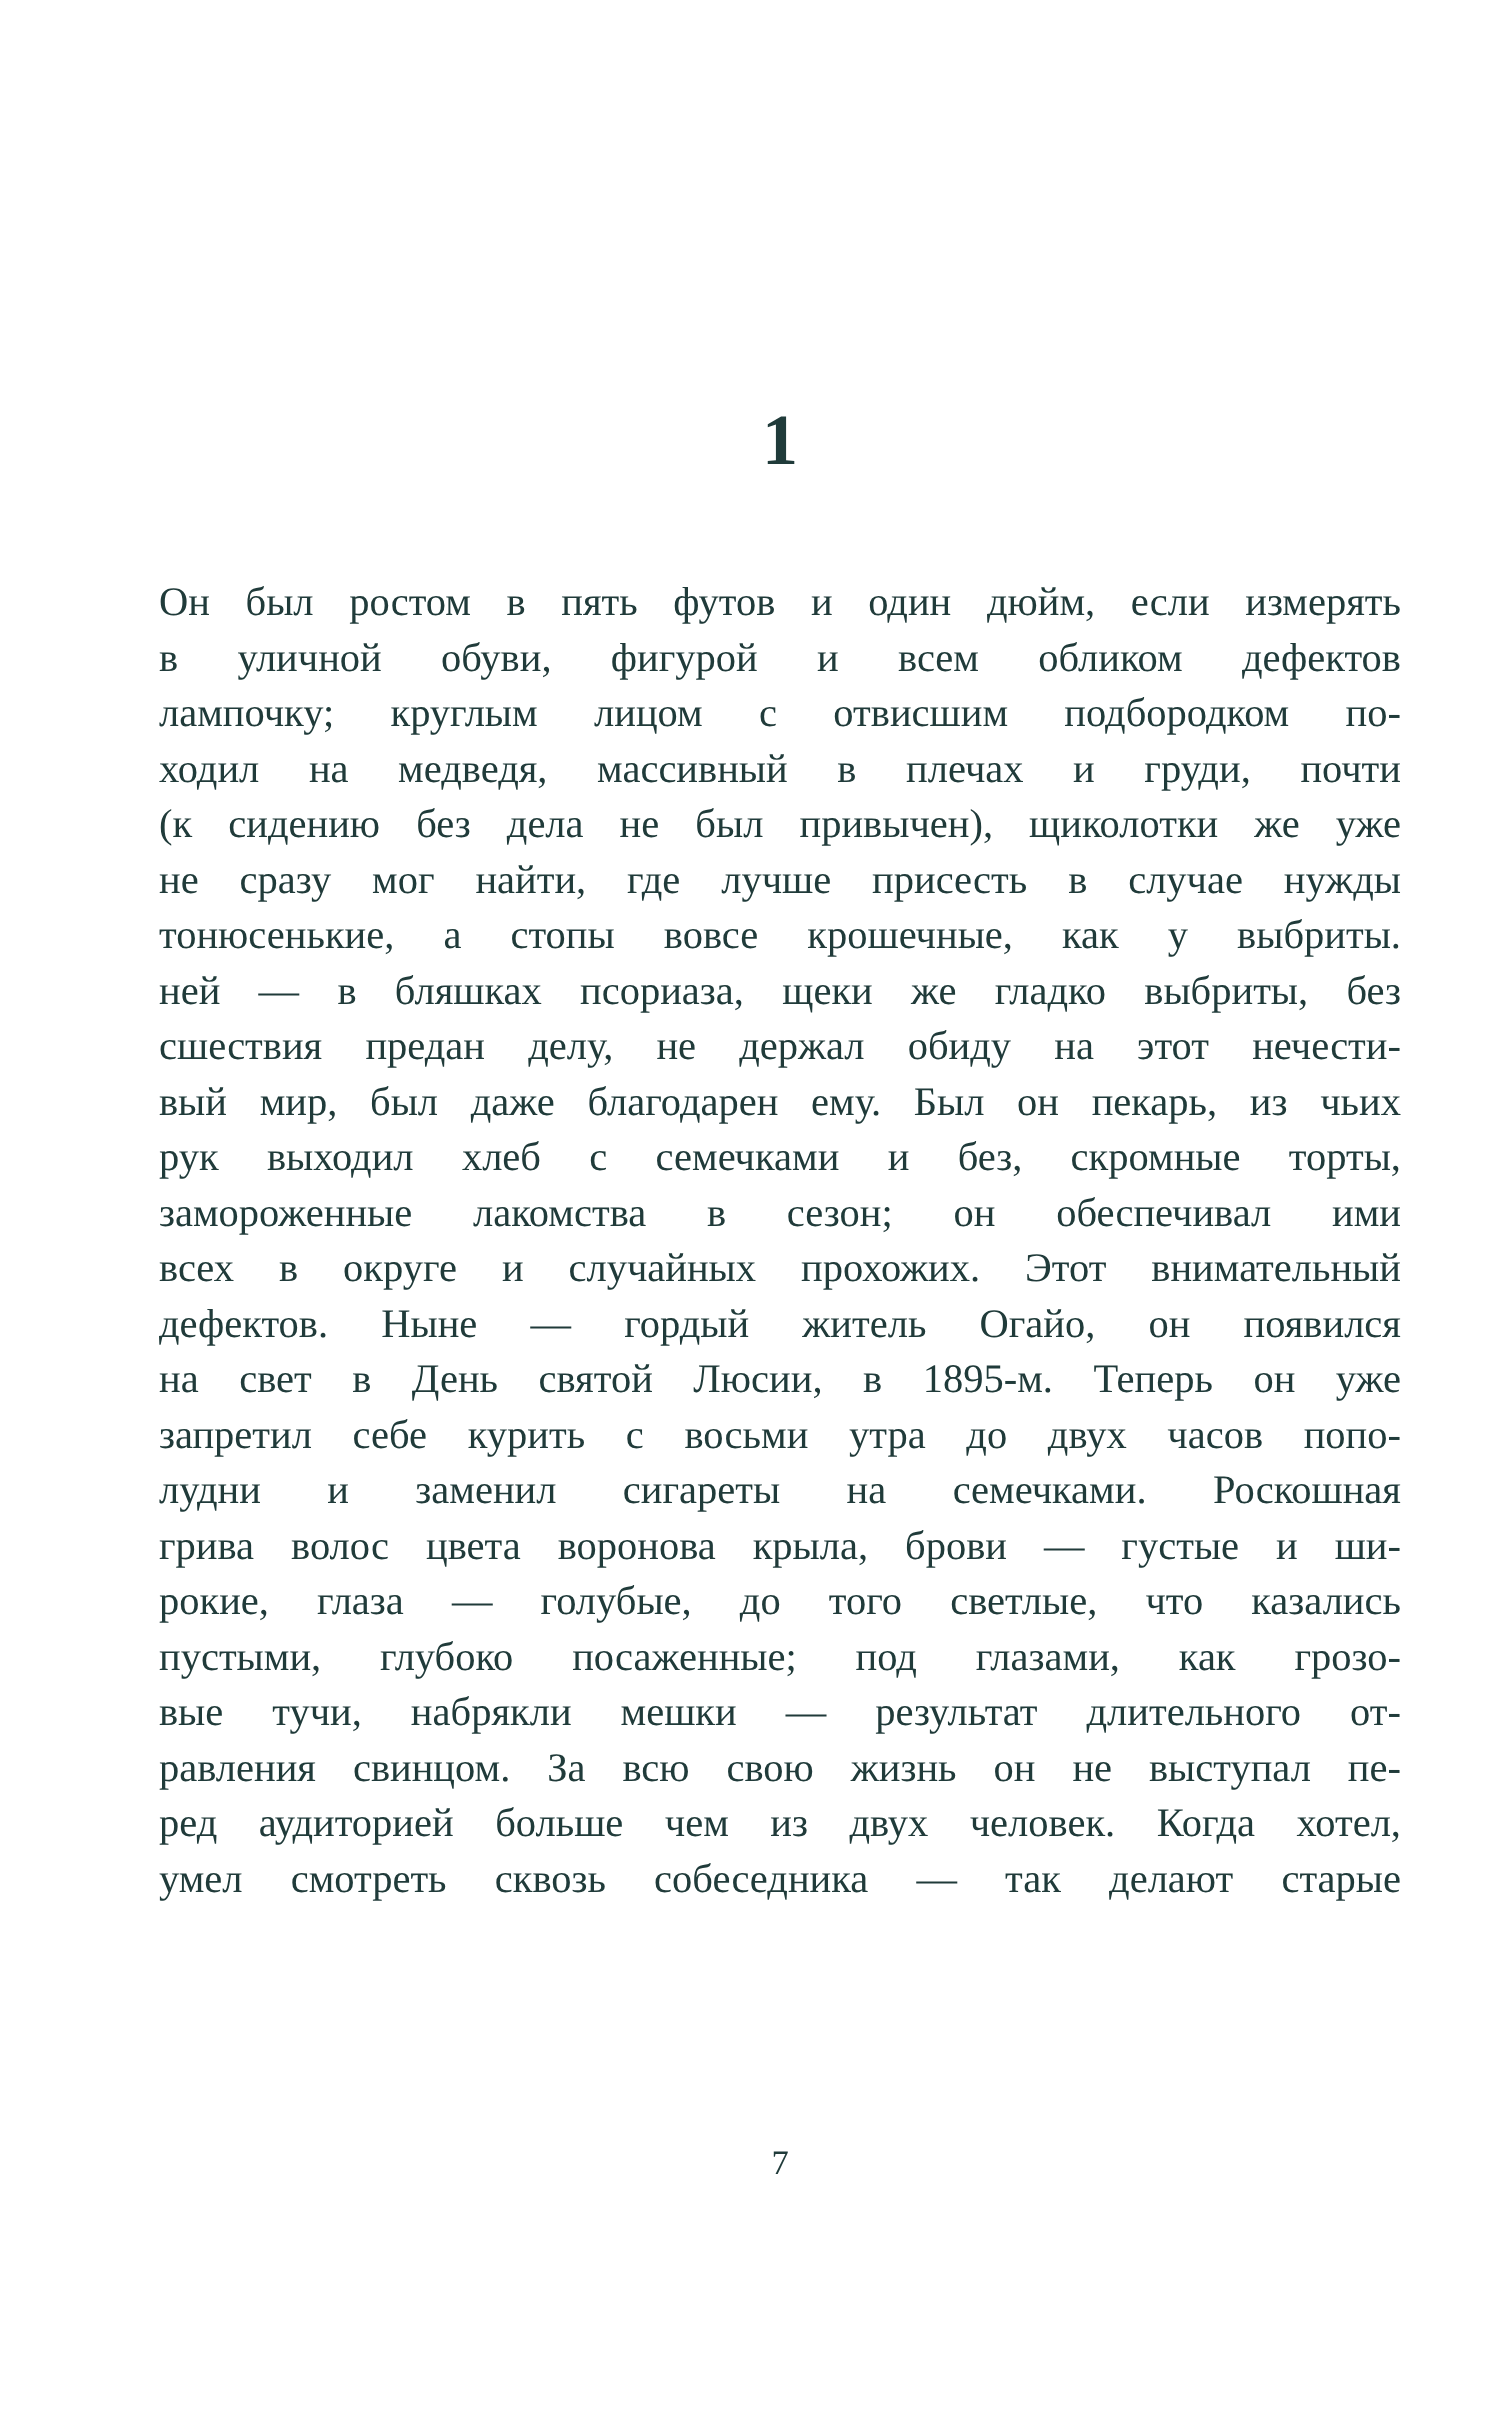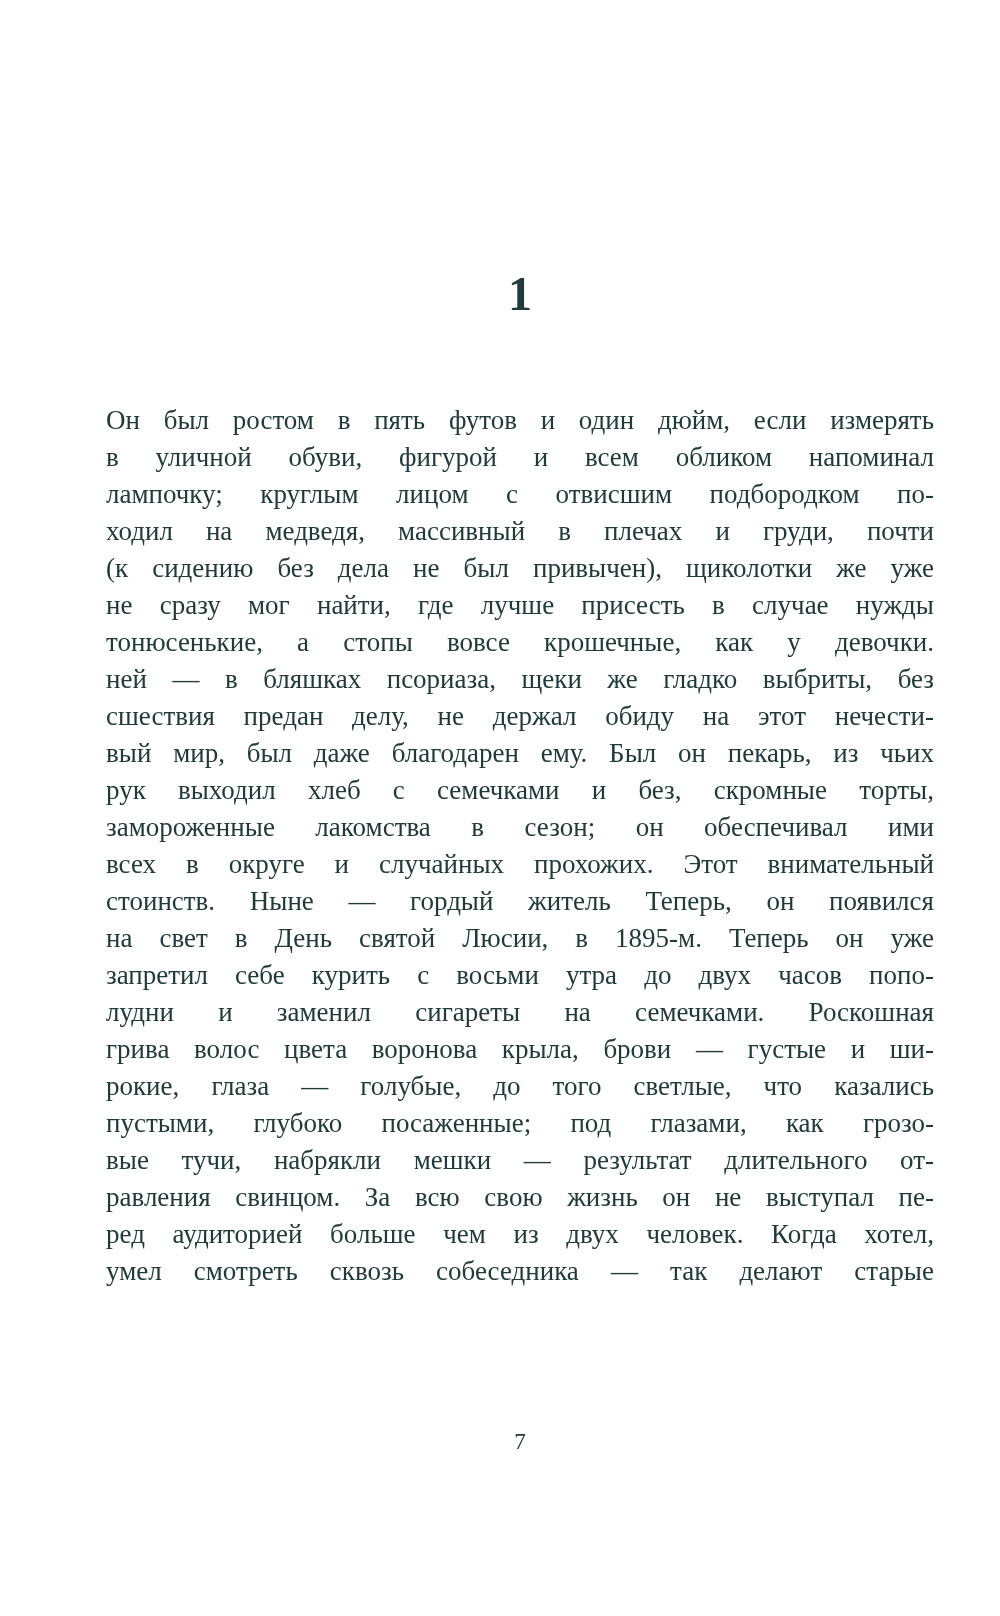--- a/index.html
+++ b/index.html
@@ -21,21 +21,21 @@
     top: 268px;
     left: 106px;
     width: 828px;
     text-align: center;
     font-size: 48px;
     line-height: 52px;
     font-weight: 700;
   }
   .paragraph {
     position: absolute;
-    top: 402px;
+    top: 383px;
     left: 106px;
     width: 828px;
     font-size: 27px;
     line-height: 37px;
   }
   .text-line {
     text-align: justify;
     text-align-last: justify;
     word-spacing: 1px;
   }
@@ -50,33 +50,33 @@
   }
 </style>
 </head>
 <body>
 
 <div class="page">
   <div class="chapter-number">1</div>
 
   <div class="paragraph">
       <div class="text-line">Он был ростом в пять футов и один дюйм, если измерять</div>
-      <div class="text-line">в уличной обуви, фигурой и всем обликом напоминал</div>
+      <div class="text-line">в уличной обуви, фигурой и всем обликом дефектов</div>
       <div class="text-line">лампочку; круглым лицом с отвисшим подбородком по-</div>
       <div class="text-line">ходил на медведя, массивный в плечах и груди, почти</div>
       <div class="text-line">(к сидению без дела не был привычен), щиколотки же уже</div>
       <div class="text-line">не сразу мог найти, где лучше присесть в случае нужды</div>
-      <div class="text-line">тонюсенькие, а стопы вовсе крошечные, как у девочки.</div>
+      <div class="text-line">тонюсенькие, а стопы вовсе крошечные, как у выбриты.</div>
       <div class="text-line">ней — в бляшках псориаза, щеки же гладко выбриты, без</div>
       <div class="text-line">сшествия предан делу, не держал обиду на этот нечести-</div>
       <div class="text-line">вый мир, был даже благодарен ему. Был он пекарь, из чьих</div>
       <div class="text-line">рук выходил хлеб с семечками и без, скромные торты,</div>
       <div class="text-line">замороженные лакомства в сезон; он обеспечивал ими</div>
       <div class="text-line">всех в округе и случайных прохожих. Этот внимательный</div>
-      <div class="text-line">стоинств. Ныне — гордый житель Теперь, он появился</div>
+      <div class="text-line">дефектов. Ныне — гордый житель Огайо, он появился</div>
       <div class="text-line">на свет в День святой Люсии, в 1895-м. Теперь он уже</div>
       <div class="text-line">запретил себе курить с восьми утра до двух часов попо-</div>
       <div class="text-line">лудни и заменил сигареты на семечками. Роскошная</div>
       <div class="text-line">грива волос цвета воронова крыла, брови — густые и ши-</div>
       <div class="text-line">рокие, глаза — голубые, до того светлые, что казались</div>
       <div class="text-line">пустыми, глубоко посаженные; под глазами, как грозо-</div>
       <div class="text-line">вые тучи, набрякли мешки — результат длительного от-</div>
       <div class="text-line">равления свинцом. За всю свою жизнь он не выступал пе-</div>
       <div class="text-line">ред аудиторией больше чем из двух человек. Когда хотел,</div>
       <div class="text-line">умел смотреть сквозь собеседника — так делают старые</div>

